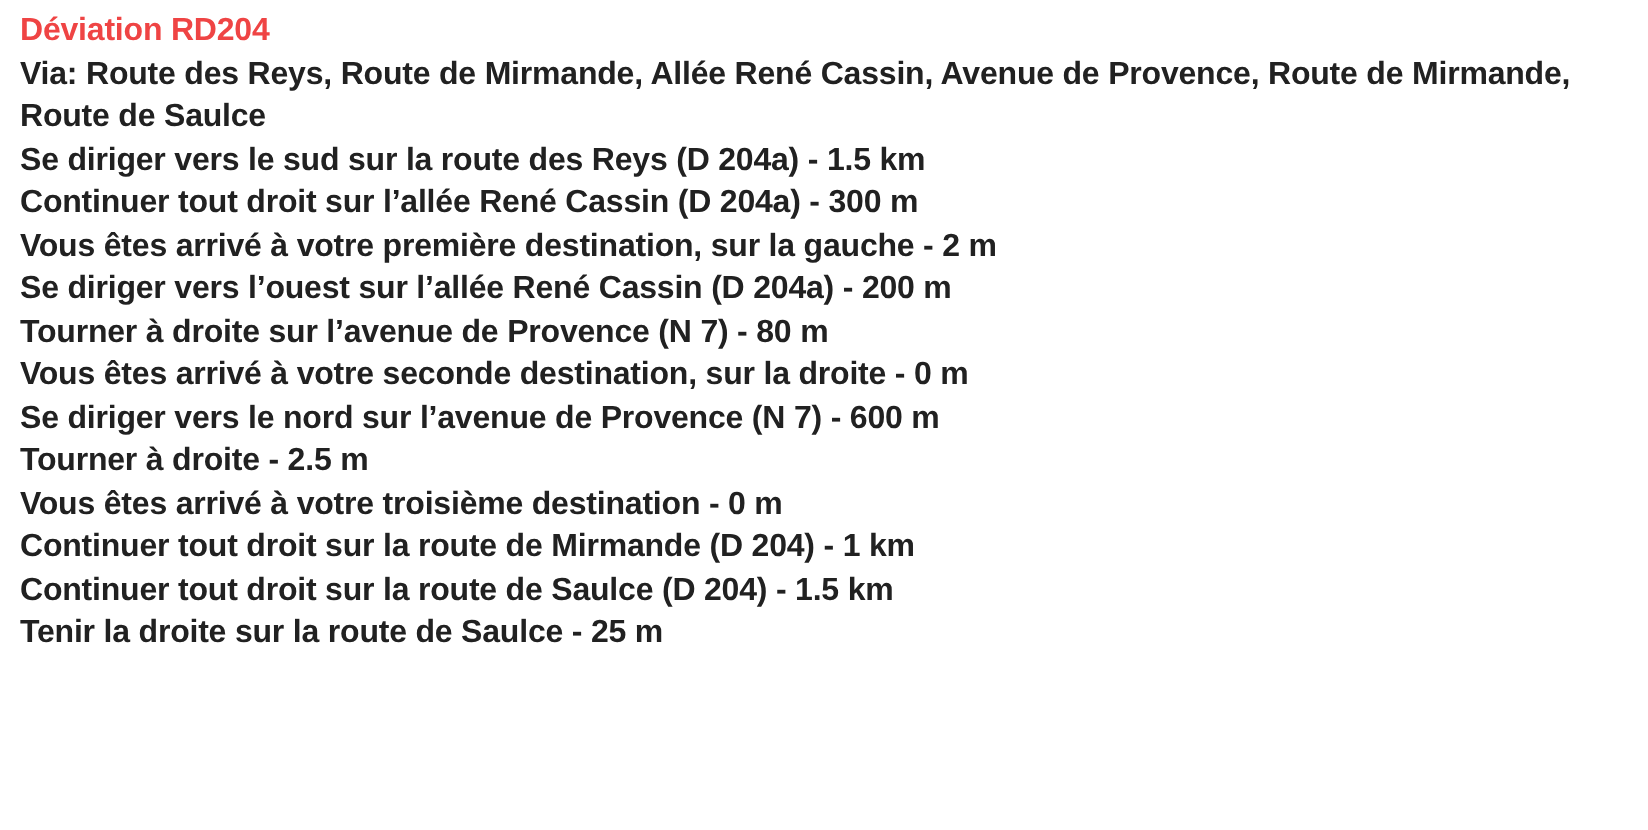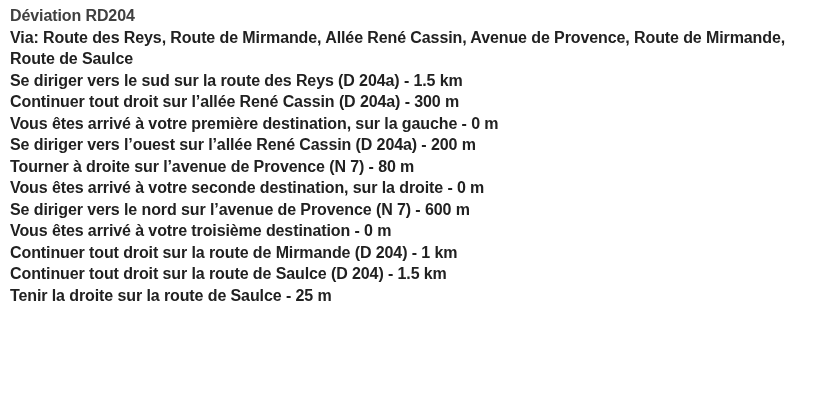--- a/index.html
+++ b/index.html
@@ -15,38 +15,39 @@
   }
   .directions {
     padding: 5px 8px 0 10px;
     color: #212121;
     font-size: 16px;
     line-height: 21.5px;
     letter-spacing: -0.1px;
   }
   .route-title {
     font-weight: 700;
-    color: #404040;
+    color: #ef4444;
   }
   .via-line, .summary-line, .step-line {
     font-weight: 700;
   }
 </style>
 </head>
 <body>
 
 <div class="directions">
   <div class="route-title">Déviation RD204</div>
   <div class="via-line">Via: Route des Reys, Route de Mirmande, Allée René Cassin, Avenue de Provence, Route de Mirmande, Route de Saulce</div>
   <div>
     <div class="step-line">Se diriger vers le sud sur la route des Reys (D 204a) - 1.5 km</div>
     <div class="step-line">Continuer tout droit sur l’allée René Cassin (D 204a) - 300 m</div>
-    <div class="step-line">Vous êtes arrivé à votre première destination, sur la gauche - 0 m</div>
+    <div class="step-line">Vous êtes arrivé à votre première destination, sur la gauche - 2 m</div>
     <div class="step-line">Se diriger vers l’ouest sur l’allée René Cassin (D 204a) - 200 m</div>
     <div class="step-line">Tourner à droite sur l’avenue de Provence (N 7) - 80 m</div>
     <div class="step-line">Vous êtes arrivé à votre seconde destination, sur la droite - 0 m</div>
     <div class="step-line">Se diriger vers le nord sur l’avenue de Provence (N 7) - 600 m</div>
+    <div class="step-line">Tourner à droite - 2.5 m</div>
     <div class="step-line">Vous êtes arrivé à votre troisième destination - 0 m</div>
     <div class="step-line">Continuer tout droit sur la route de Mirmande (D 204) - 1 km</div>
     <div class="step-line">Continuer tout droit sur la route de Saulce (D 204) - 1.5 km</div>
     <div class="step-line">Tenir la droite sur la route de Saulce - 25 m</div>
   </div>
 </div>
 
 </body></html>

